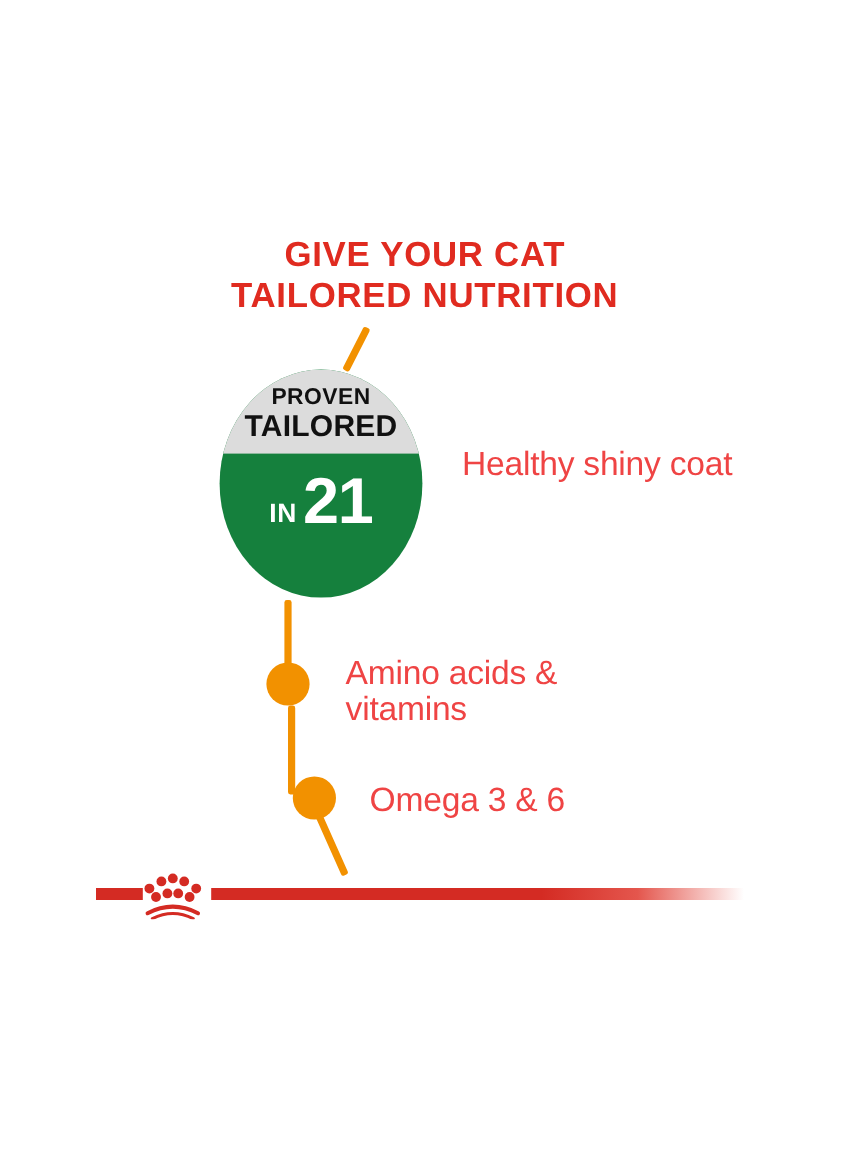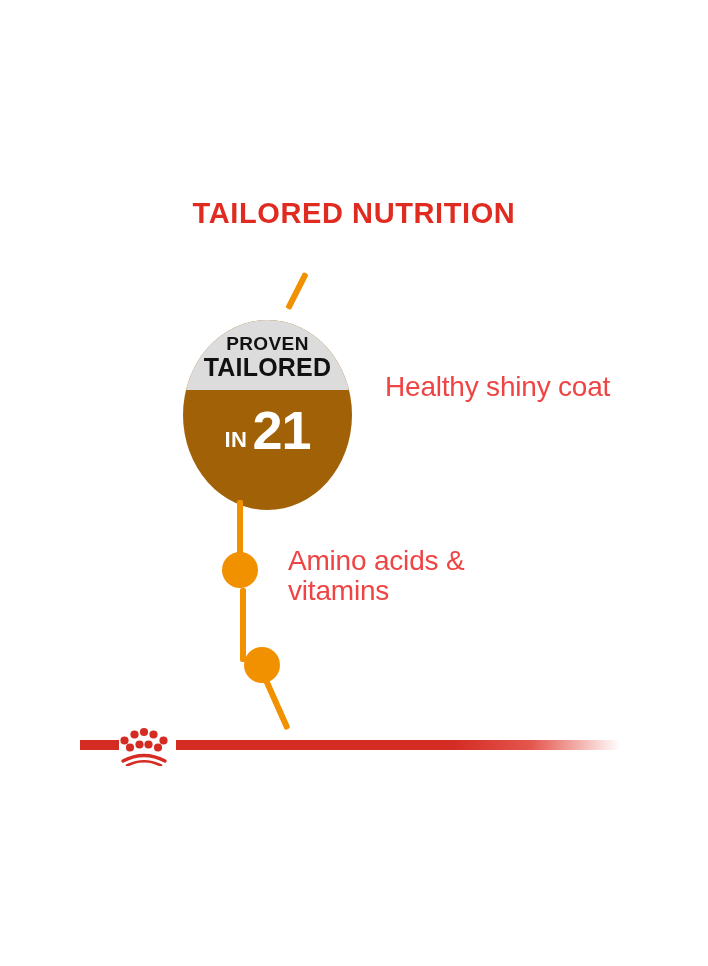--- a/index.html
+++ b/index.html
@@ -35,26 +35,26 @@
     line-height: 34px;
     letter-spacing: 0.6px;
     text-transform: uppercase;
   }
   .headline .line2 { display: block; }
 
   
   .badge {
     position: absolute;
     left: 183px;
-    top: 320px;
+    top: 308px;
     width: 169px;
     height: 190px;
     border-radius: 50%;
     overflow: hidden;
-    background: #a16207;
+    background: #15803d;
   }
   .badge-top {
     position: absolute;
     left: 0;
     top: 0;
     width: 100%;
     height: 70px;
     background: #DCDCDC;
   }
   .badge-proven {
@@ -203,20 +203,21 @@
     width: 52px;
     height: 40px;
   }
 </style>
 </head>
 <body>
 
 <div class="page">
 
   <div class="headline">
+    <span>GIVE YOUR CAT</span>
     <span class="line2">TAILORED NUTRITION</span>
   </div>
 
   <div class="stroke stroke-diagonal-top"></div>
 
   <div class="badge">
     <div class="badge-top"></div>
     <div class="badge-proven">PROVEN</div>
     <div class="badge-results">TAILORED</div>
     <div class="badge-num-row">
@@ -226,20 +227,21 @@
   </div>
 
   <div class="benefit benefit-coat">Healthy shiny coat</div>
 
   <div class="stroke stroke-vert-1"></div>
   <div class="dot dot-amino"></div>
   <div class="benefit benefit-amino">Amino acids &amp; vitamins</div>
 
   <div class="stroke stroke-vert-2"></div>
   <div class="dot dot-omega"></div>
+  <div class="benefit benefit-omega">Omega 3 &amp; 6</div>
 
   <div class="stroke stroke-diagonal-bottom"></div>
 
   <div class="bar bar-left"></div>
   <div class="bar bar-right"></div>
 
   <svg class="crown" viewBox="0 0 52 40">
     <g fill="#D42B23">
       <circle cx="6.5" cy="14.5" r="4.1"></circle>
       <circle cx="16.5" cy="8.5" r="4.1"></circle>

